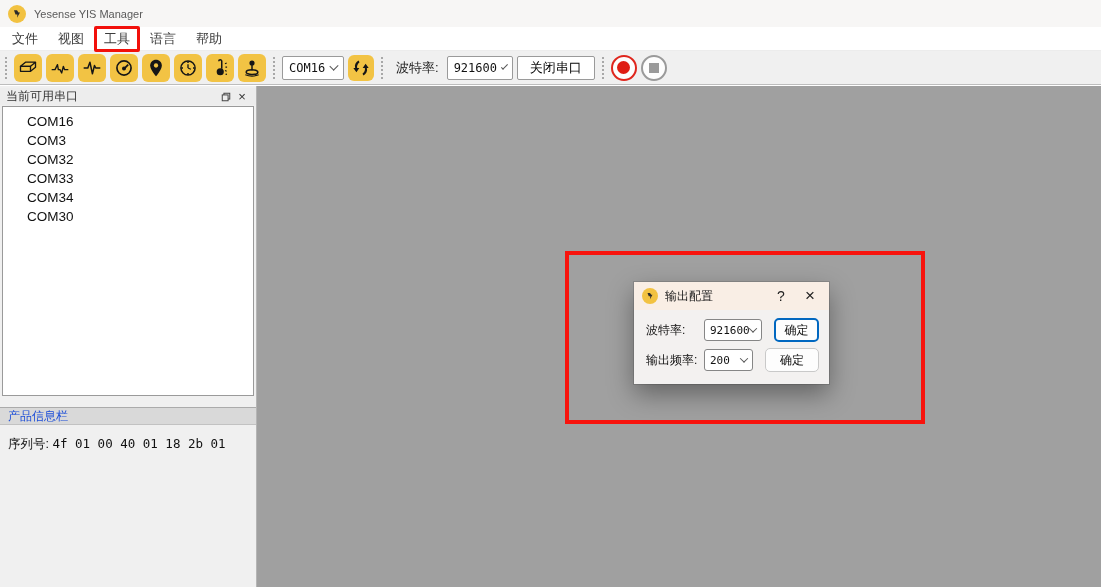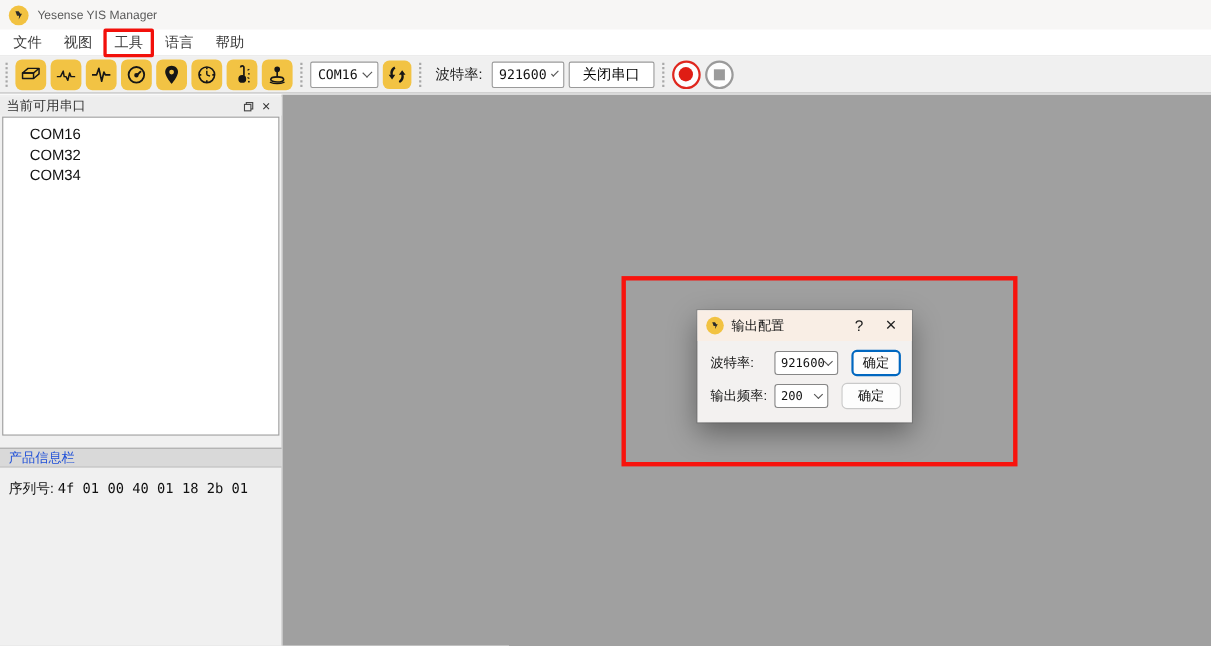--- a/index.html
+++ b/index.html
@@ -190,22 +190,25 @@
     <span class="dock-hbtn">
       <svg viewBox="0 0 12 12" fill="none" stroke="#444" stroke-width="1.2">
           <rect x="3.5" y="1.5" width="7" height="7"></rect>
           <rect x="1.5" y="3.5" width="7" height="7" fill="#ededed"></rect>
         </svg>
     </span>
     <span class="dock-hbtn close">×</span>
   </div>
   <div class="port-list">
     <div class="port-item">COM16</div>
+    <div class="port-item">COM3</div>
     <div class="port-item">COM32</div>
+    <div class="port-item">COM33</div>
     <div class="port-item">COM34</div>
+    <div class="port-item">COM30</div>
   </div>
   <div class="pi-header">
     <span>产品信息栏</span>
   </div>
   <div class="pi-row pi-serial">
     <span>序列号:</span>
     <span class="mono">4f 01 00 40 01 18 2b 01</span>
   </div>
 </div>
 

